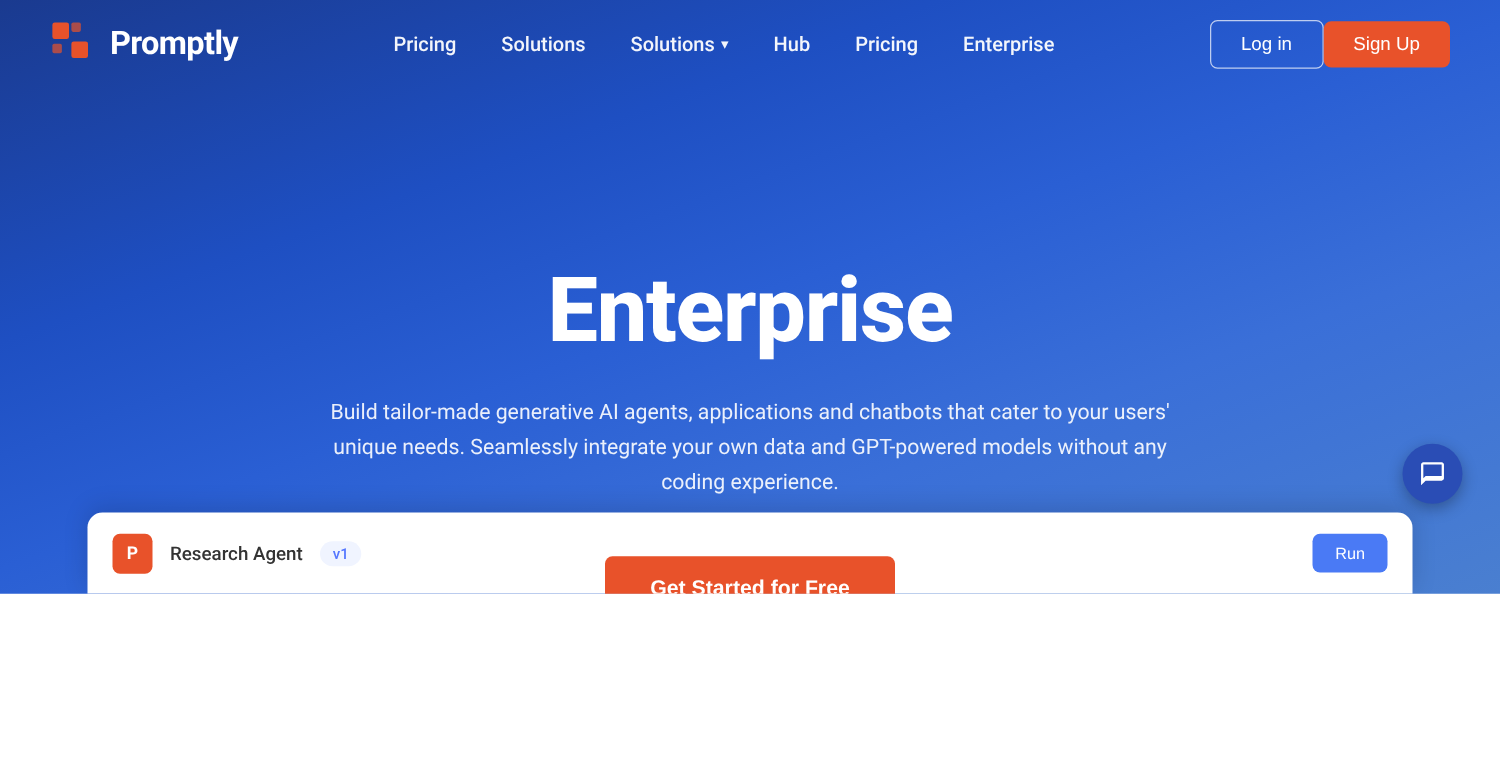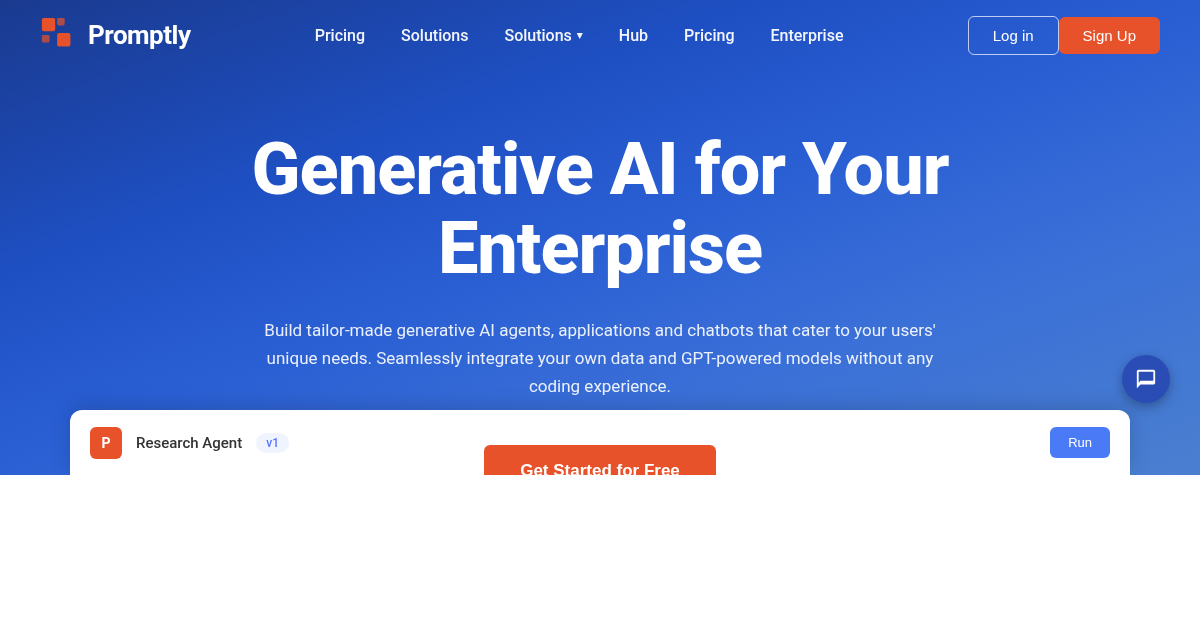--- a/index.html
+++ b/index.html
@@ -296,21 +296,21 @@
     <div class="nav-actions">
       <button class="btn-login">Log in</button>
       <button class="btn-signup">Sign Up</button>
     </div>
 
   </nav>
 
   <section class="hero">
 
     <h1 class="hero-title">
-      <span>Generative AI for Your</span><br>
+      <br>
       <span>Enterprise</span>
     </h1>
 
     <p class="hero-subtitle">Build tailor-made generative AI agents, applications and chatbots that cater to your users' unique needs. Seamlessly integrate your own data and GPT-powered models without any coding experience.</p>
 
     <div class="hero-buttons">
       <button class="btn-cta-primary">Get Started for Free</button>
       <button class="btn-cta-secondary">Book a Demo</button>
     </div>
 

